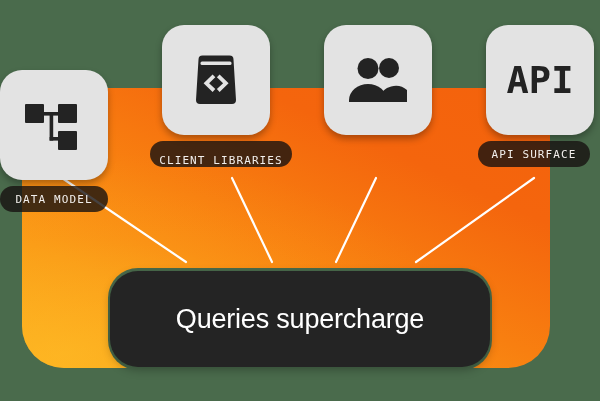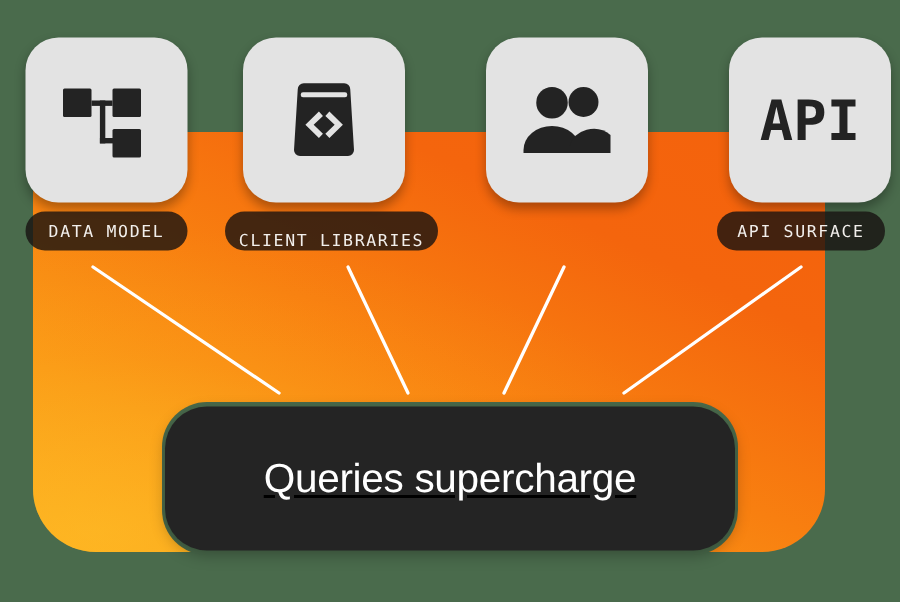--- a/index.html
+++ b/index.html
@@ -67,21 +67,21 @@
     height: 401px;
     pointer-events: none;
   }
 
   
   .feature {
     position: absolute;
     top: 25px;
     width: 122px;
   }
-  .feature.f0 { left: 17px; }
+  .feature.f0 { left: 0; margin-top: 45px; }
   .feature.f1 { left: 160px; }
   .feature.f2 { left: 318px; }
   .feature.f3 { left: 478px; }
 
   .icon-card {
     position: relative;
     width: 108px;
     height: 110px;
     margin: 0 auto;
     border-radius: 22px;
@@ -137,21 +137,20 @@
     top: 271px;
     width: 380px;
     height: 96px;
     border-radius: 28px;
     background: #242424;
     display: flex;
     align-items: center;
     justify-content: center;
     text-align: center;
     box-shadow: 0 3px 10px rgba(0,0,0,0.28);
-    text-decoration: underline;
   }
   .center-pill .headline {
     color: #ffffff;
     font-family: "Liberation Sans", sans-serif;
     font-size: 27px;
     font-weight: 400;
     line-height: 1.20;
     letter-spacing: -0.2px;
     padding: 0 16px;
   }

